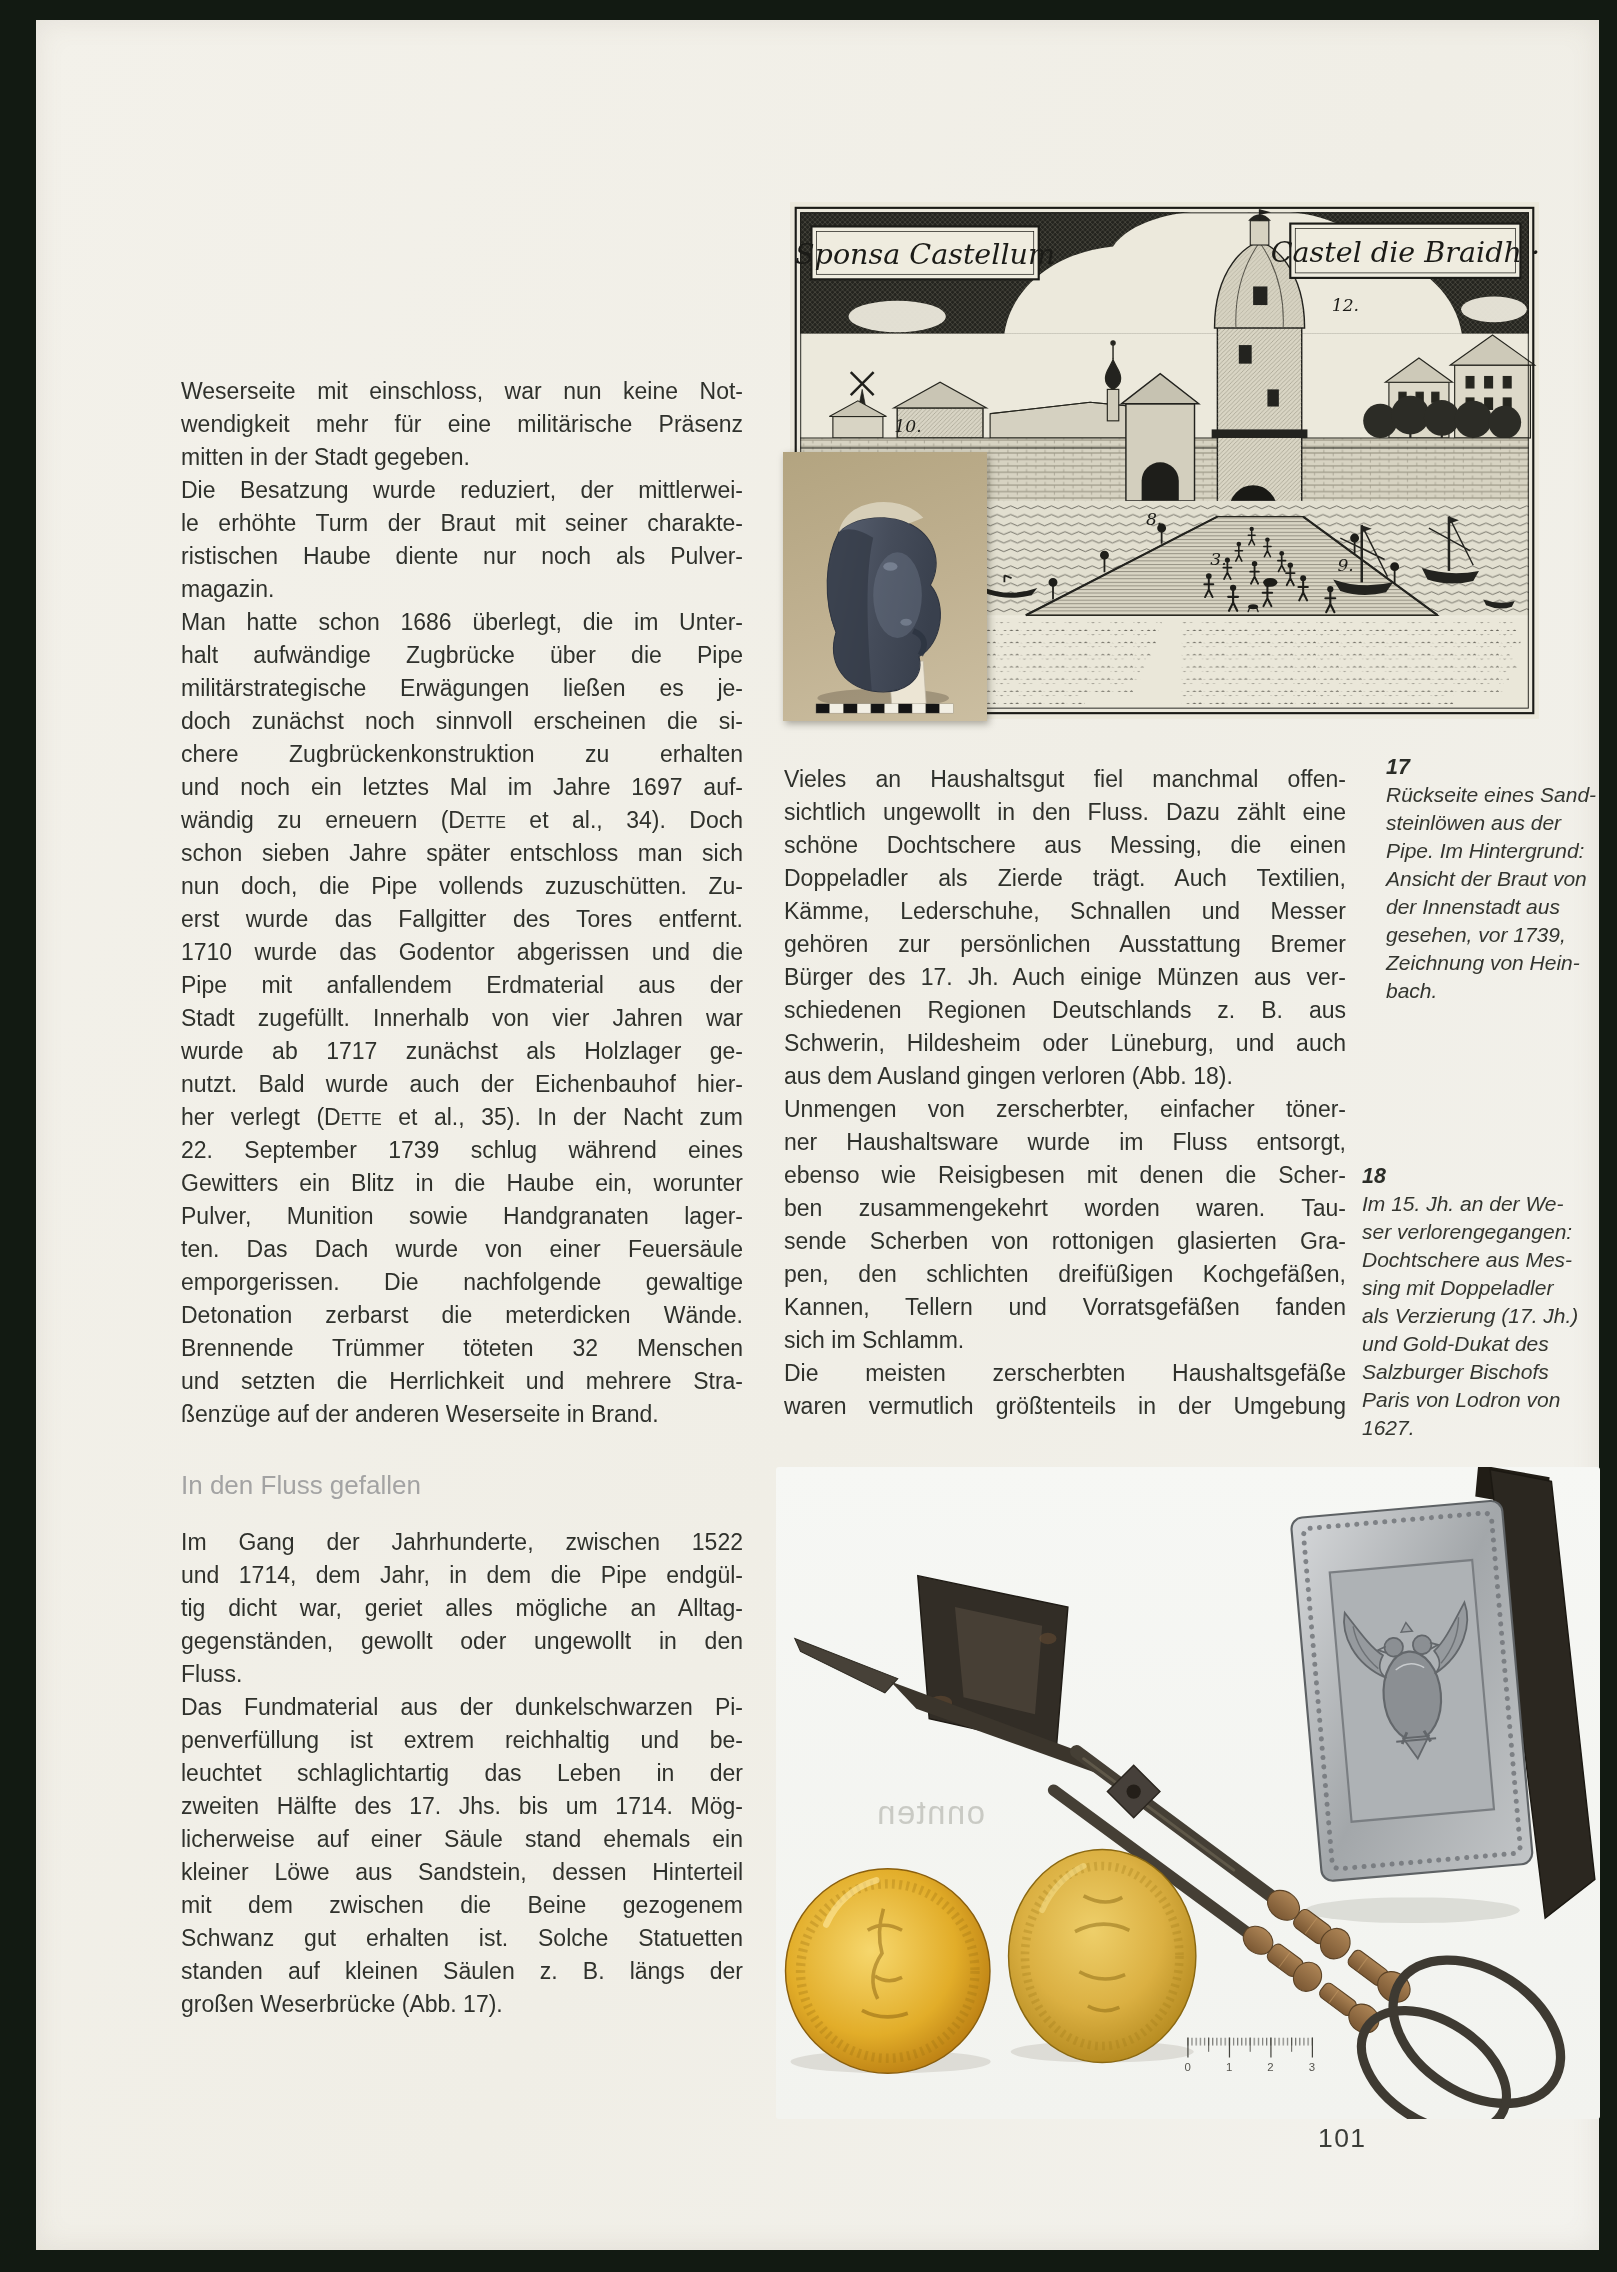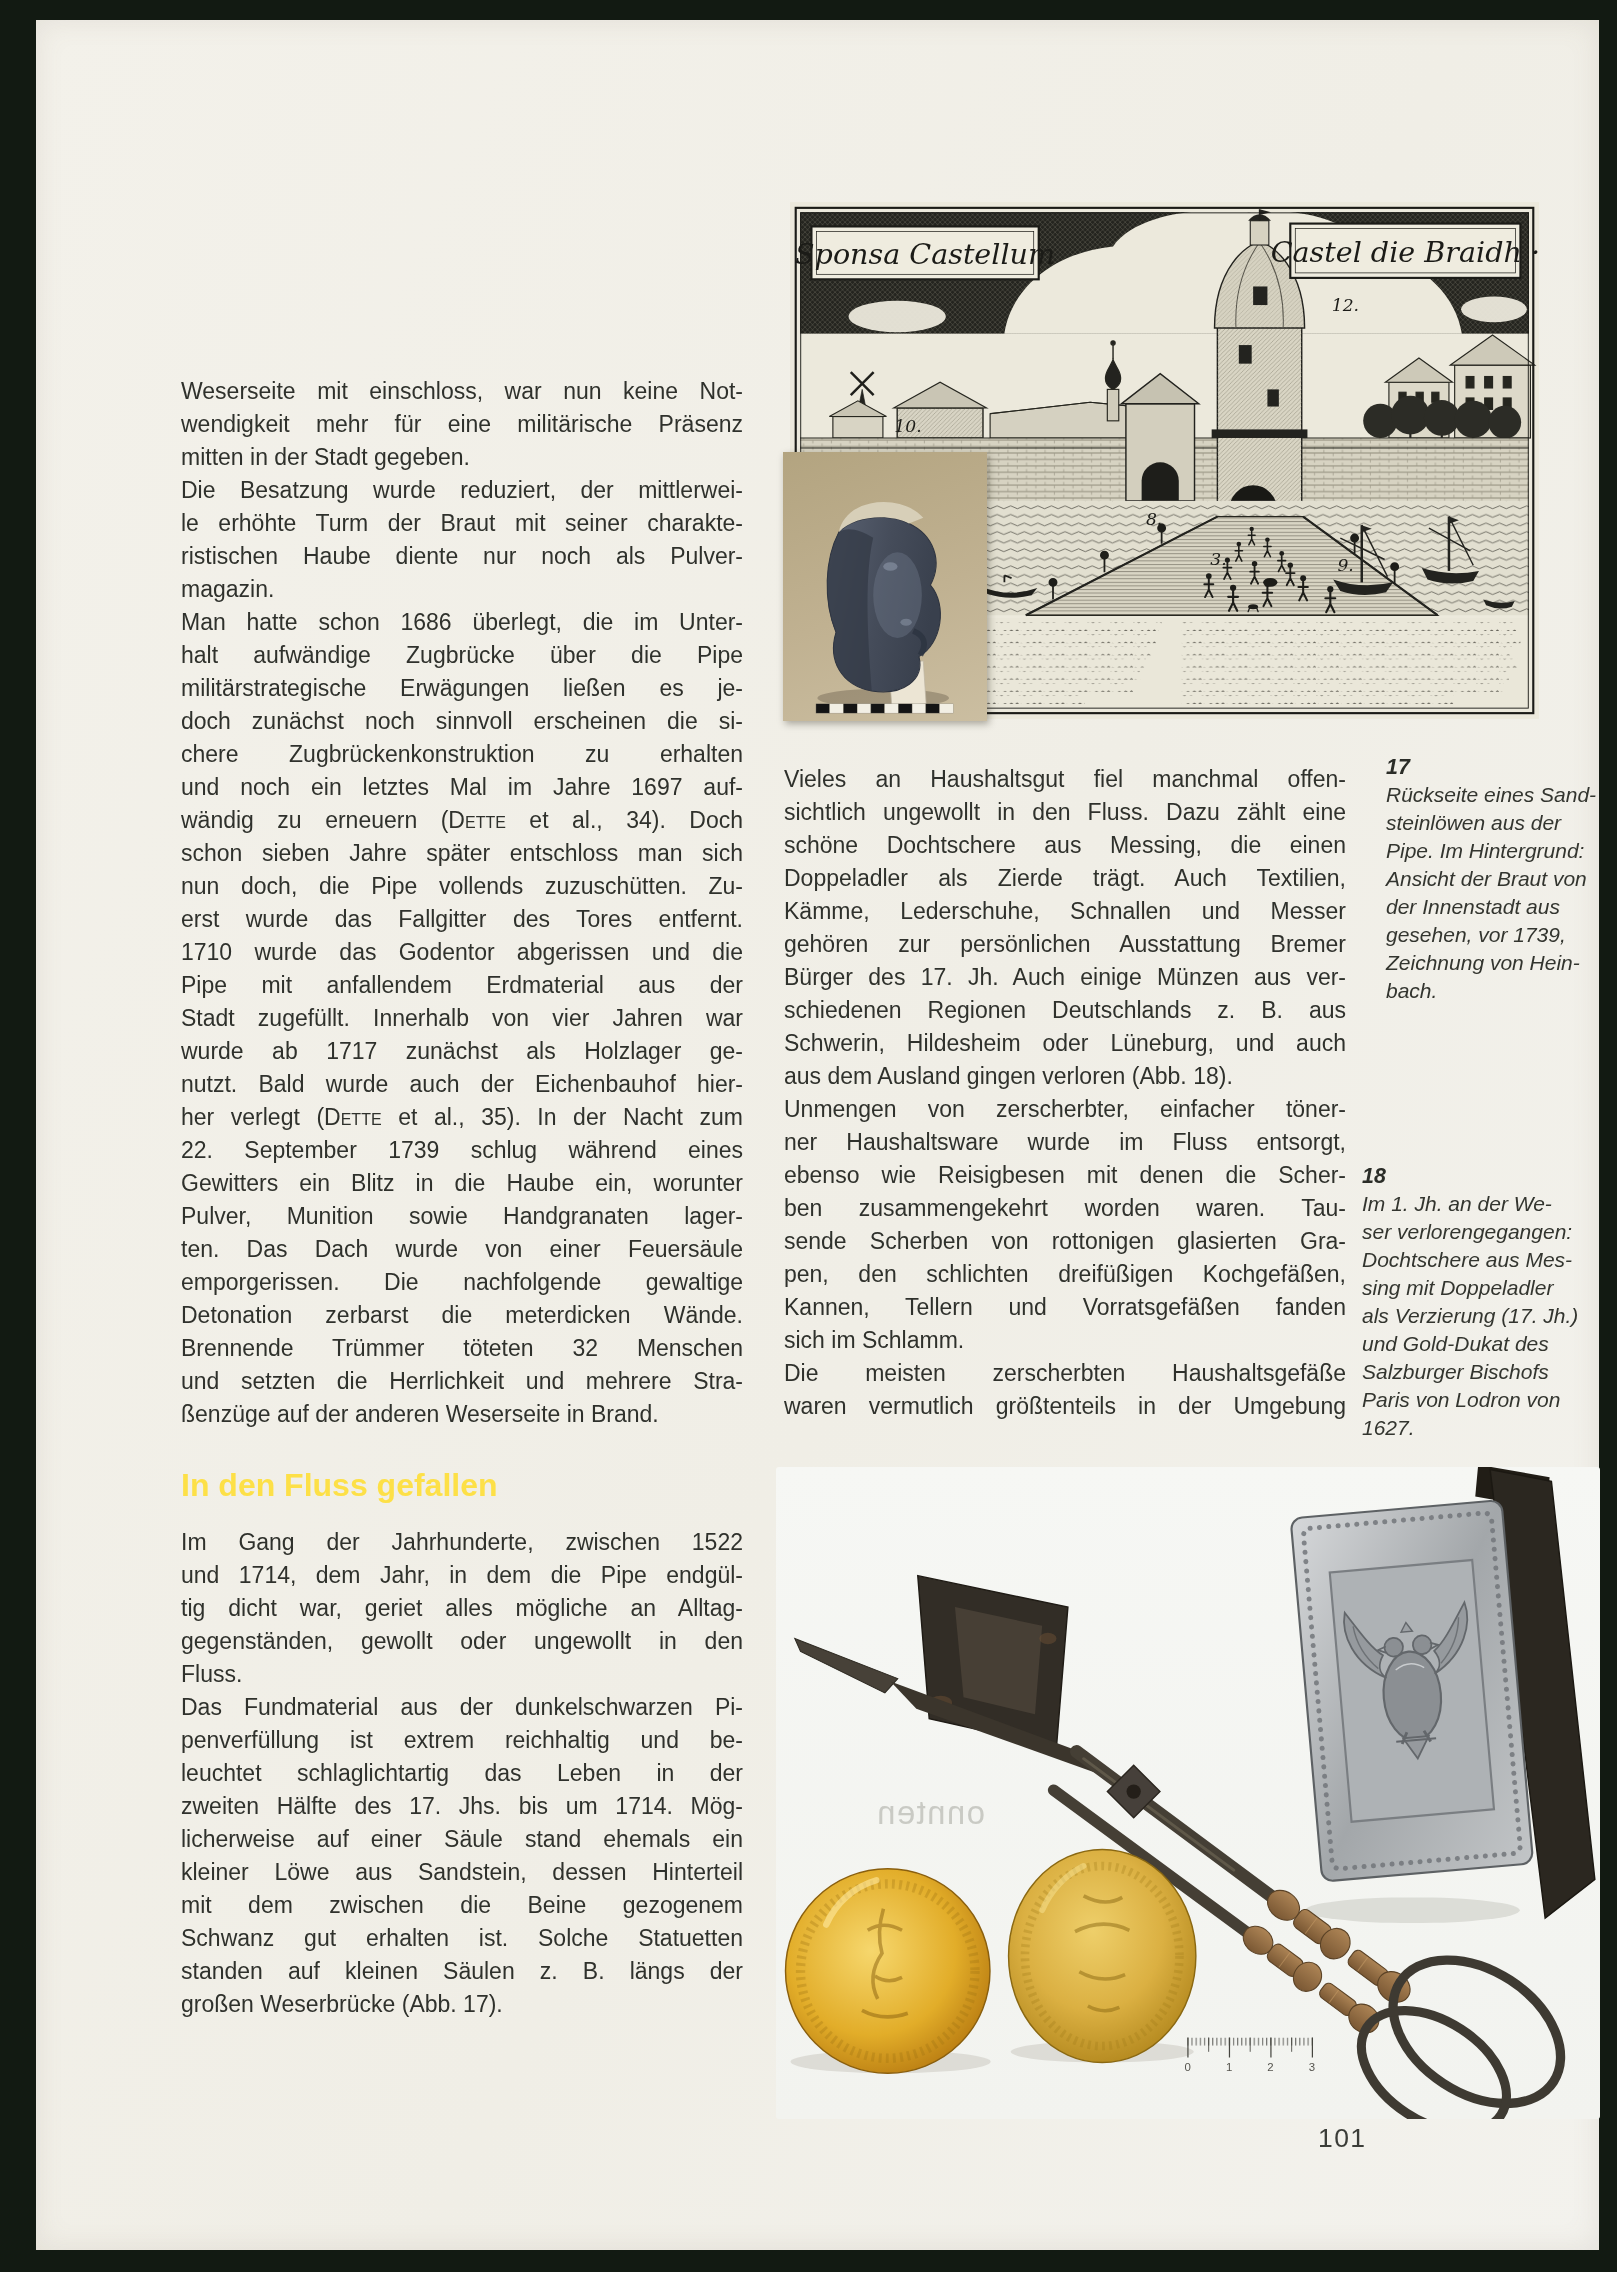--- a/index.html
+++ b/index.html
@@ -6,21 +6,21 @@
   #page{position:relative;width:1618px;height:2273px;background:#121a12;overflow:hidden;
         font-family:"Liberation Sans",sans-serif;}
   #paper{position:absolute;left:36px;top:20px;width:1563px;height:2230px;
          background:linear-gradient(115deg,#f3f1ea 0%,#f0eee6 55%,#f3f2ed 100%);
          box-shadow:inset 0 0 29px rgba(120,110,90,.12);}
   
   .col{position:absolute;width:562px;font-size:23px;line-height:33px;color:#2f312c;}
   .line{text-align:justify;text-align-last:justify;}
   .line.end{text-align-last:left;}
   .sc{font-variant:small-caps;}
-  .heading{font-weight:bold;font-size:32px;line-height:34px;margin:37px 0 24px 0;color:#fde047;}
+  .heading{font-weight:normal;font-size:26px;line-height:34px;margin:37px 0 24px 0;color:#a3a3a3;}
   
   .figcap{position:absolute;left:1362px;width:239px;font-style:italic;font-size:21px;
           line-height:28px;color:#33352f;}
   .fig-num{font-weight:bold;font-size:21.4px;font-style:italic;color:#2b2d28;}
   
   #engraving{position:absolute;left:790px;top:202px;width:749px;height:517px;}
   #lion-photo{position:absolute;left:783px;top:452px;width:204px;height:269px;
               background:linear-gradient(160deg,#b3a480 0%,#c0b191 55%,#cbbea1 100%);
               box-shadow:2.1px 2.9px 7.1px rgba(40,35,20,.35);}
   #artifact-photo{position:absolute;left:776px;top:1467px;width:824px;height:652px;
@@ -404,21 +404,21 @@
       <div class="cap-line">steinlöwen aus der</div>
       <div class="cap-line">Pipe. Im Hintergrund:</div>
       <div class="cap-line">Ansicht der Braut von</div>
       <div class="cap-line">der Innenstadt aus</div>
       <div class="cap-line">gesehen, vor 1739,</div>
       <div class="cap-line">Zeichnung von Hein-</div>
       <div class="cap-line">bach.</div>
     </div>
   <div class="figcap" style="top:1162px;">
       <div class="fig-num">18</div>
-      <div class="cap-line">Im 1. Jh. an der We-</div>
+      <div class="cap-line">Im 15. Jh. an der We-</div>
       <div class="cap-line">ser verlorengegangen:</div>
       <div class="cap-line">Dochtschere aus Mes-</div>
       <div class="cap-line">sing mit Doppeladler</div>
       <div class="cap-line">als Verzierung (17. Jh.)</div>
       <div class="cap-line">und Gold-Dukat des</div>
       <div class="cap-line">Salzburger Bischofs</div>
       <div class="cap-line">Paris von Lodron von</div>
       <div class="cap-line">1627.</div>
     </div>
 

